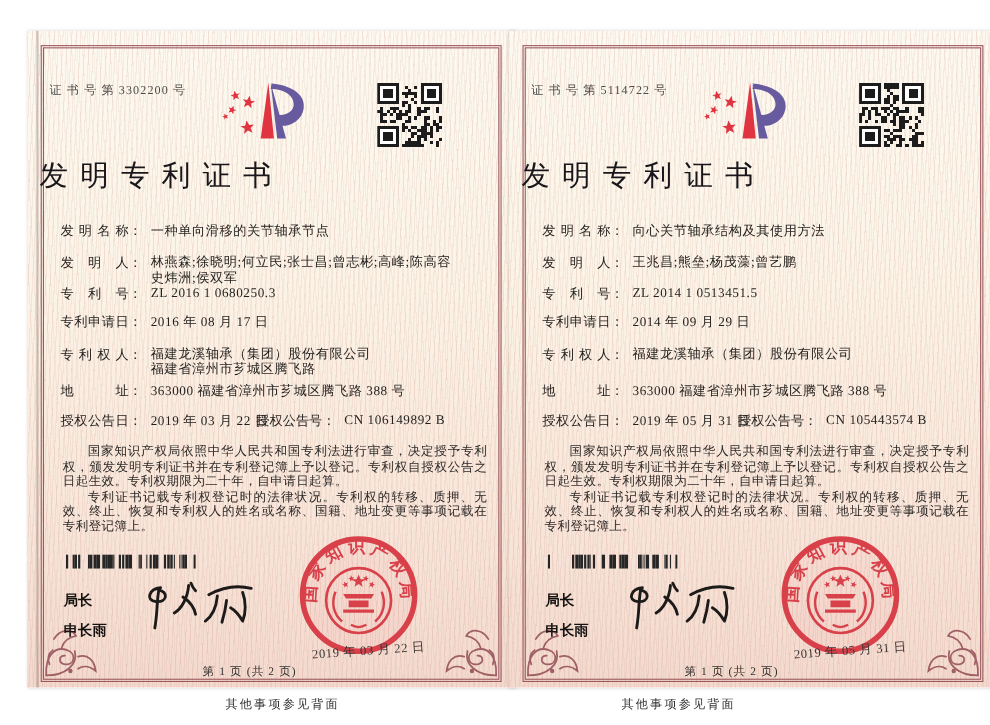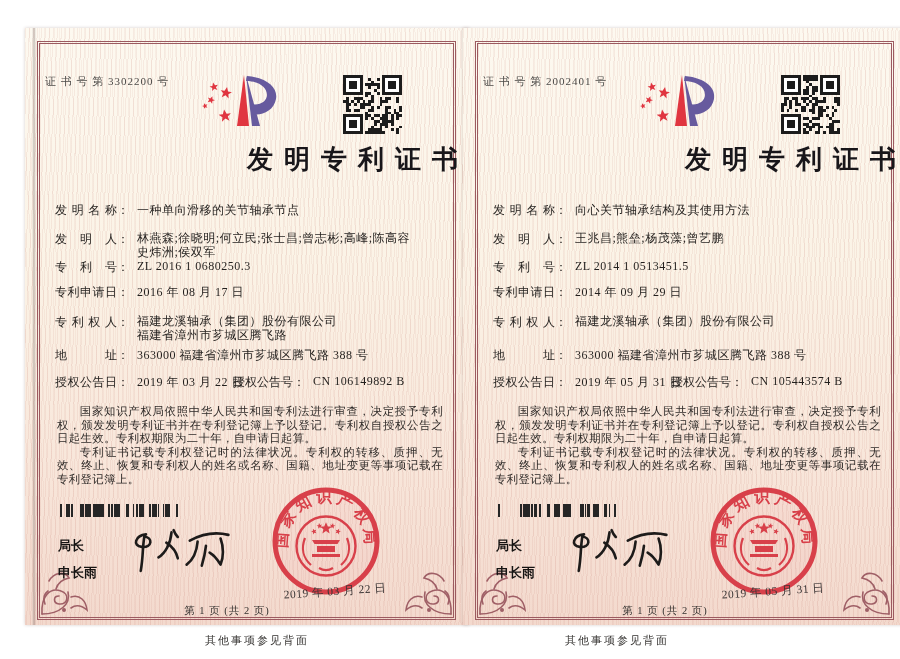--- a/index.html
+++ b/index.html
@@ -38,22 +38,22 @@
 
   
   .cert-no{
     position:absolute;left:20px;top:46px;font-size:11px;color:#4c4a48;
     letter-spacing:1px;white-space:nowrap;
   }
   .logo{position:absolute;left:168px;top:44px;width:86px;height:56px;}
   .qr{position:absolute;left:318px;top:47px;width:59px;height:59px;}
   .qr svg{width:100%;height:100%;}
   .cert-title{
-    position:absolute;left:0;right:0;top:114px;margin:0;text-align:right;
-    font-size:26px;font-weight:bold;color:#18161a;letter-spacing:11px;text-indent:11px;
+    position:absolute;left:0;right:0;top:114px;margin:0;text-align:left;
+    font-size:26px;font-weight:normal;color:#18161a;letter-spacing:11px;text-indent:11px;
     font-family:"Liberation Serif","DejaVu Serif",serif;
   }
 
   
   .fields{position:absolute;left:30px;right:20px;top:174px;height:205px;font-size:12px;color:#221f1d;}
   .frow{position:absolute;left:0;right:0;white-space:nowrap;}
   .flabel{display:inline-block;width:62px;text-align:justify;text-align-last:justify;vertical-align:top;}
   .colon{display:inline-block;vertical-align:top;}
   .fvalue{display:inline-block;margin-left:5px;letter-spacing:.5px;vertical-align:top;}
   .fvalue .vline{display:block;line-height:14px;}
@@ -401,21 +401,21 @@
   <section class="cert right">
     <div class="texture"></div>
     <div class="frame"></div>
     <svg class="flourish fl-left" viewBox="0 0 52 52">
         <use href="#flourish-art"></use>
       </svg>
     <svg class="flourish fl-right" viewBox="0 0 52 52">
         <use href="#flourish-art"></use>
       </svg>
 
-    <div class="cert-no">证 书 号 第 2002401 号</div>
+    <div class="cert-no">证 书 号 第 5114722 号</div>
     <svg class="logo" viewBox="0 0 86 56">
         <use href="#cnipa-logo"></use>
       </svg>
     <div class="qr">
         <svg viewBox="0 0 21 21" shape-rendering="crispEdges">
           <g fill="#1c1c1c">
             <rect x="8" y="0" width="1" height="1"></rect>
             <rect x="9" y="0" width="1" height="1"></rect>
             <rect x="10" y="0" width="1" height="1"></rect>
             <rect x="11" y="0" width="1" height="1"></rect>

